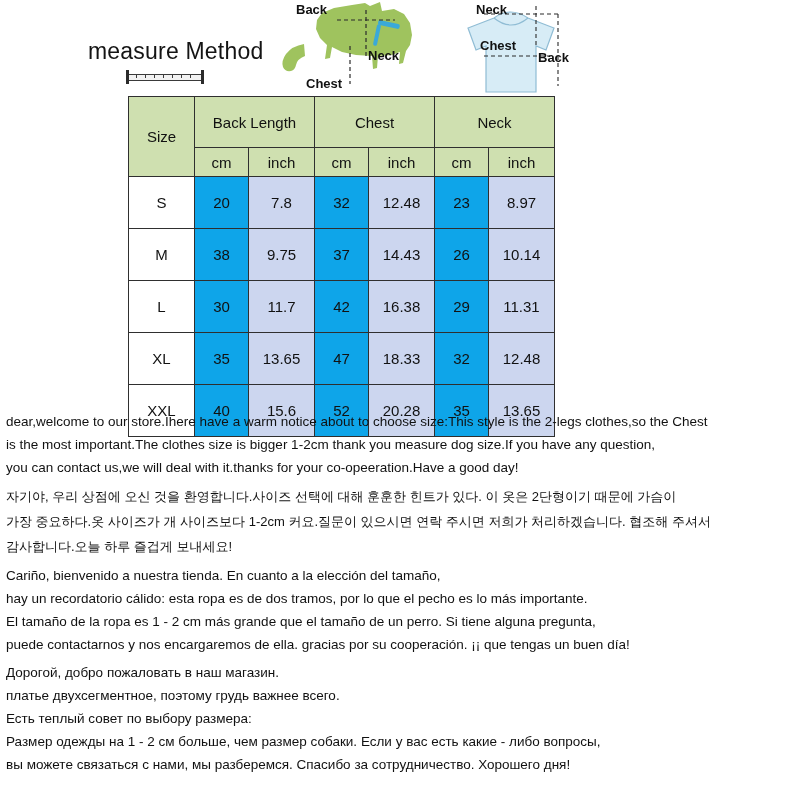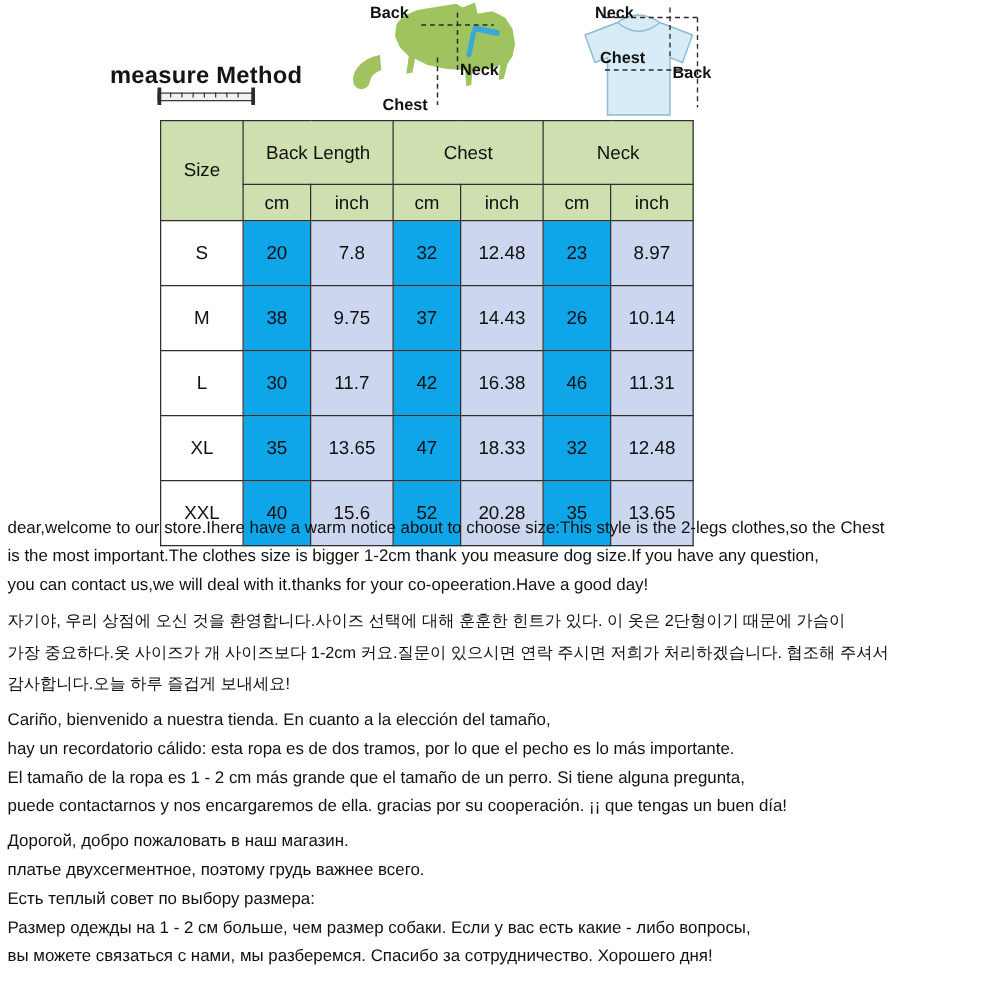--- a/index.html
+++ b/index.html
@@ -20,25 +20,24 @@
   #top-area {
     position: relative;
     height: 100px;
     width: 800px;
   }
 
   #measure-title {
     position: absolute;
     left: 88px;
     top: 38px;
-    font-size: 19px;
-    font-weight: bold;
+    font-size: 23px;
+    font-weight: normal;
     color: #141414;
     letter-spacing: .2px;
-    margin-top: 12px;
   }
 
   #ruler-graphic {
     position: absolute;
     left: 126px;
     top: 70px;
     width: 78px;
     height: 14px;
   }
   #ruler-graphic .bar {
@@ -237,21 +236,21 @@
       <td class="cell-blue">14.43</td>
       <td class="cell-white">26</td>
       <td class="cell-blue">10.14</td>
     </tr>
     <tr class="cell-row">
       <td class="cell-size">L</td>
       <td class="cell-white">30</td>
       <td class="cell-blue">11.7</td>
       <td class="cell-white">42</td>
       <td class="cell-blue">16.38</td>
-      <td class="cell-white">46</td>
+      <td class="cell-white">29</td>
       <td class="cell-blue">11.31</td>
     </tr>
     <tr class="cell-row">
       <td class="cell-size">XL</td>
       <td class="cell-white">35</td>
       <td class="cell-blue">13.65</td>
       <td class="cell-white">47</td>
       <td class="cell-blue">18.33</td>
       <td class="cell-white">32</td>
       <td class="cell-blue">12.48</td>

